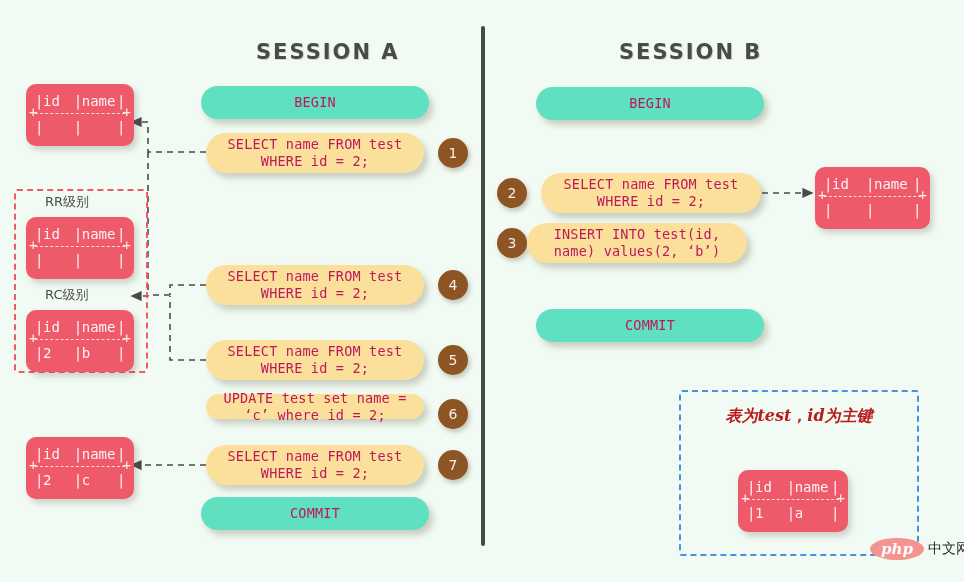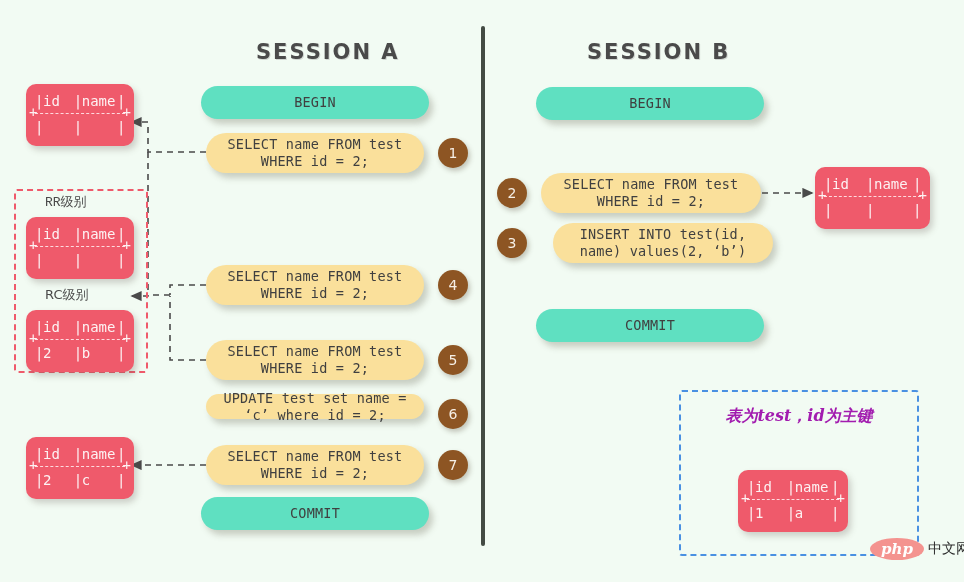--- a/index.html
+++ b/index.html
@@ -14,21 +14,21 @@
 
   
   .pill{
     position:absolute;
     border-radius:24px;
     display:flex;align-items:center;justify-content:center;
     text-align:center;
     font-family:"DejaVu Sans Mono", monospace;
     font-size:13.5px;
     line-height:17px;
-    color:#404040;
+    color:#be185d;
     letter-spacing:.2px;
     box-shadow:4px 5px 6px rgba(90,90,70,.28);
     white-space:pre;
     box-sizing:border-box;
   }
   .pill.begin,.pill.commit{background:#5fe0c1;}
   .pill.sql{background:#fae09b;}
 
   .badge{
     position:absolute;
@@ -112,21 +112,21 @@
   }
 
   .note-line{
     position:absolute;
     width:100%;
     text-align:center;
     font-family:"DejaVu Serif", serif;
     font-style:italic;
     font-weight:700;
     font-size:16px;
-    color:#a21caf;
+    color:#b91c1c;
     white-space:nowrap;
   }
 
   
   .wm{position:absolute;display:flex;align-items:center;gap:4px;}
   .wm .php{
     width:54px;height:22px;border-radius:50%;
     background:#f4938f;
     display:flex;align-items:center;justify-content:center;
     color:#fff;font-family:"DejaVu Serif", serif;font-style:italic;
@@ -209,21 +209,21 @@
       <span class="bar">|</span>
       <span class="c1"></span>
       <span class="bar">|</span>
       <span class="c2"></span>
       <span class="bar">|</span>
     </div>
   </div>
 
   <div class="dashbox-red" style="left:14px;top:189px;width:134px;height:184px;"></div>
 
-  <div class="lvl-label" style="left:45px;top:193px;font-family:Liberation Mono, monospace;">RR级别</div>
+  <div class="lvl-label" style="left:45px;top:193px;">RR级别</div>
 
   <div class="tbl" style="left:26px;top:217px;width:108px;">
     <div class="row">
       <span class="bar">|</span>
       <span class="c1">id</span>
       <span class="bar">|</span>
       <span class="c2">name</span>
       <span class="bar">|</span>
     </div>
     <div class="sep"></div>
@@ -267,30 +267,30 @@
     <div class="sep"></div>
     <div class="row">
       <span class="bar">|</span>
       <span class="c1">2</span>
       <span class="bar">|</span>
       <span class="c2">c</span>
       <span class="bar">|</span>
     </div>
   </div>
 
-  <div class="sess-title" style="left:587px;top:40px;">SESSION B</div>
+  <div class="sess-title" style="left:619px;top:40px;">SESSION B</div>
 
   <div class="pill begin" style="left:536px;top:87px;width:228px;height:33px;">BEGIN</div>
 
   <div class="badge" style="left:497px;top:178px;">2</div>
   <div class="pill sql" style="left:541px;top:173px;width:220px;height:40px;">SELECT name FROM test
 WHERE id = 2;</div>
 
   <div class="badge" style="left:497px;top:228px;">3</div>
-  <div class="pill sql" style="left:553px;top:223px;width:220px;height:40px;">INSERT INTO test(id,
+  <div class="pill sql" style="left:527px;top:223px;width:220px;height:40px;">INSERT INTO test(id,
 name) values(2, ‘b’)</div>
 
   <div class="pill commit" style="left:536px;top:309px;width:228px;height:33px;">COMMIT</div>
 
   <div class="tbl" style="left:815px;top:167px;width:115px;">
     <div class="row">
       <span class="bar">|</span>
       <span class="c1">id</span>
       <span class="bar">|</span>
       <span class="c2">name</span>

